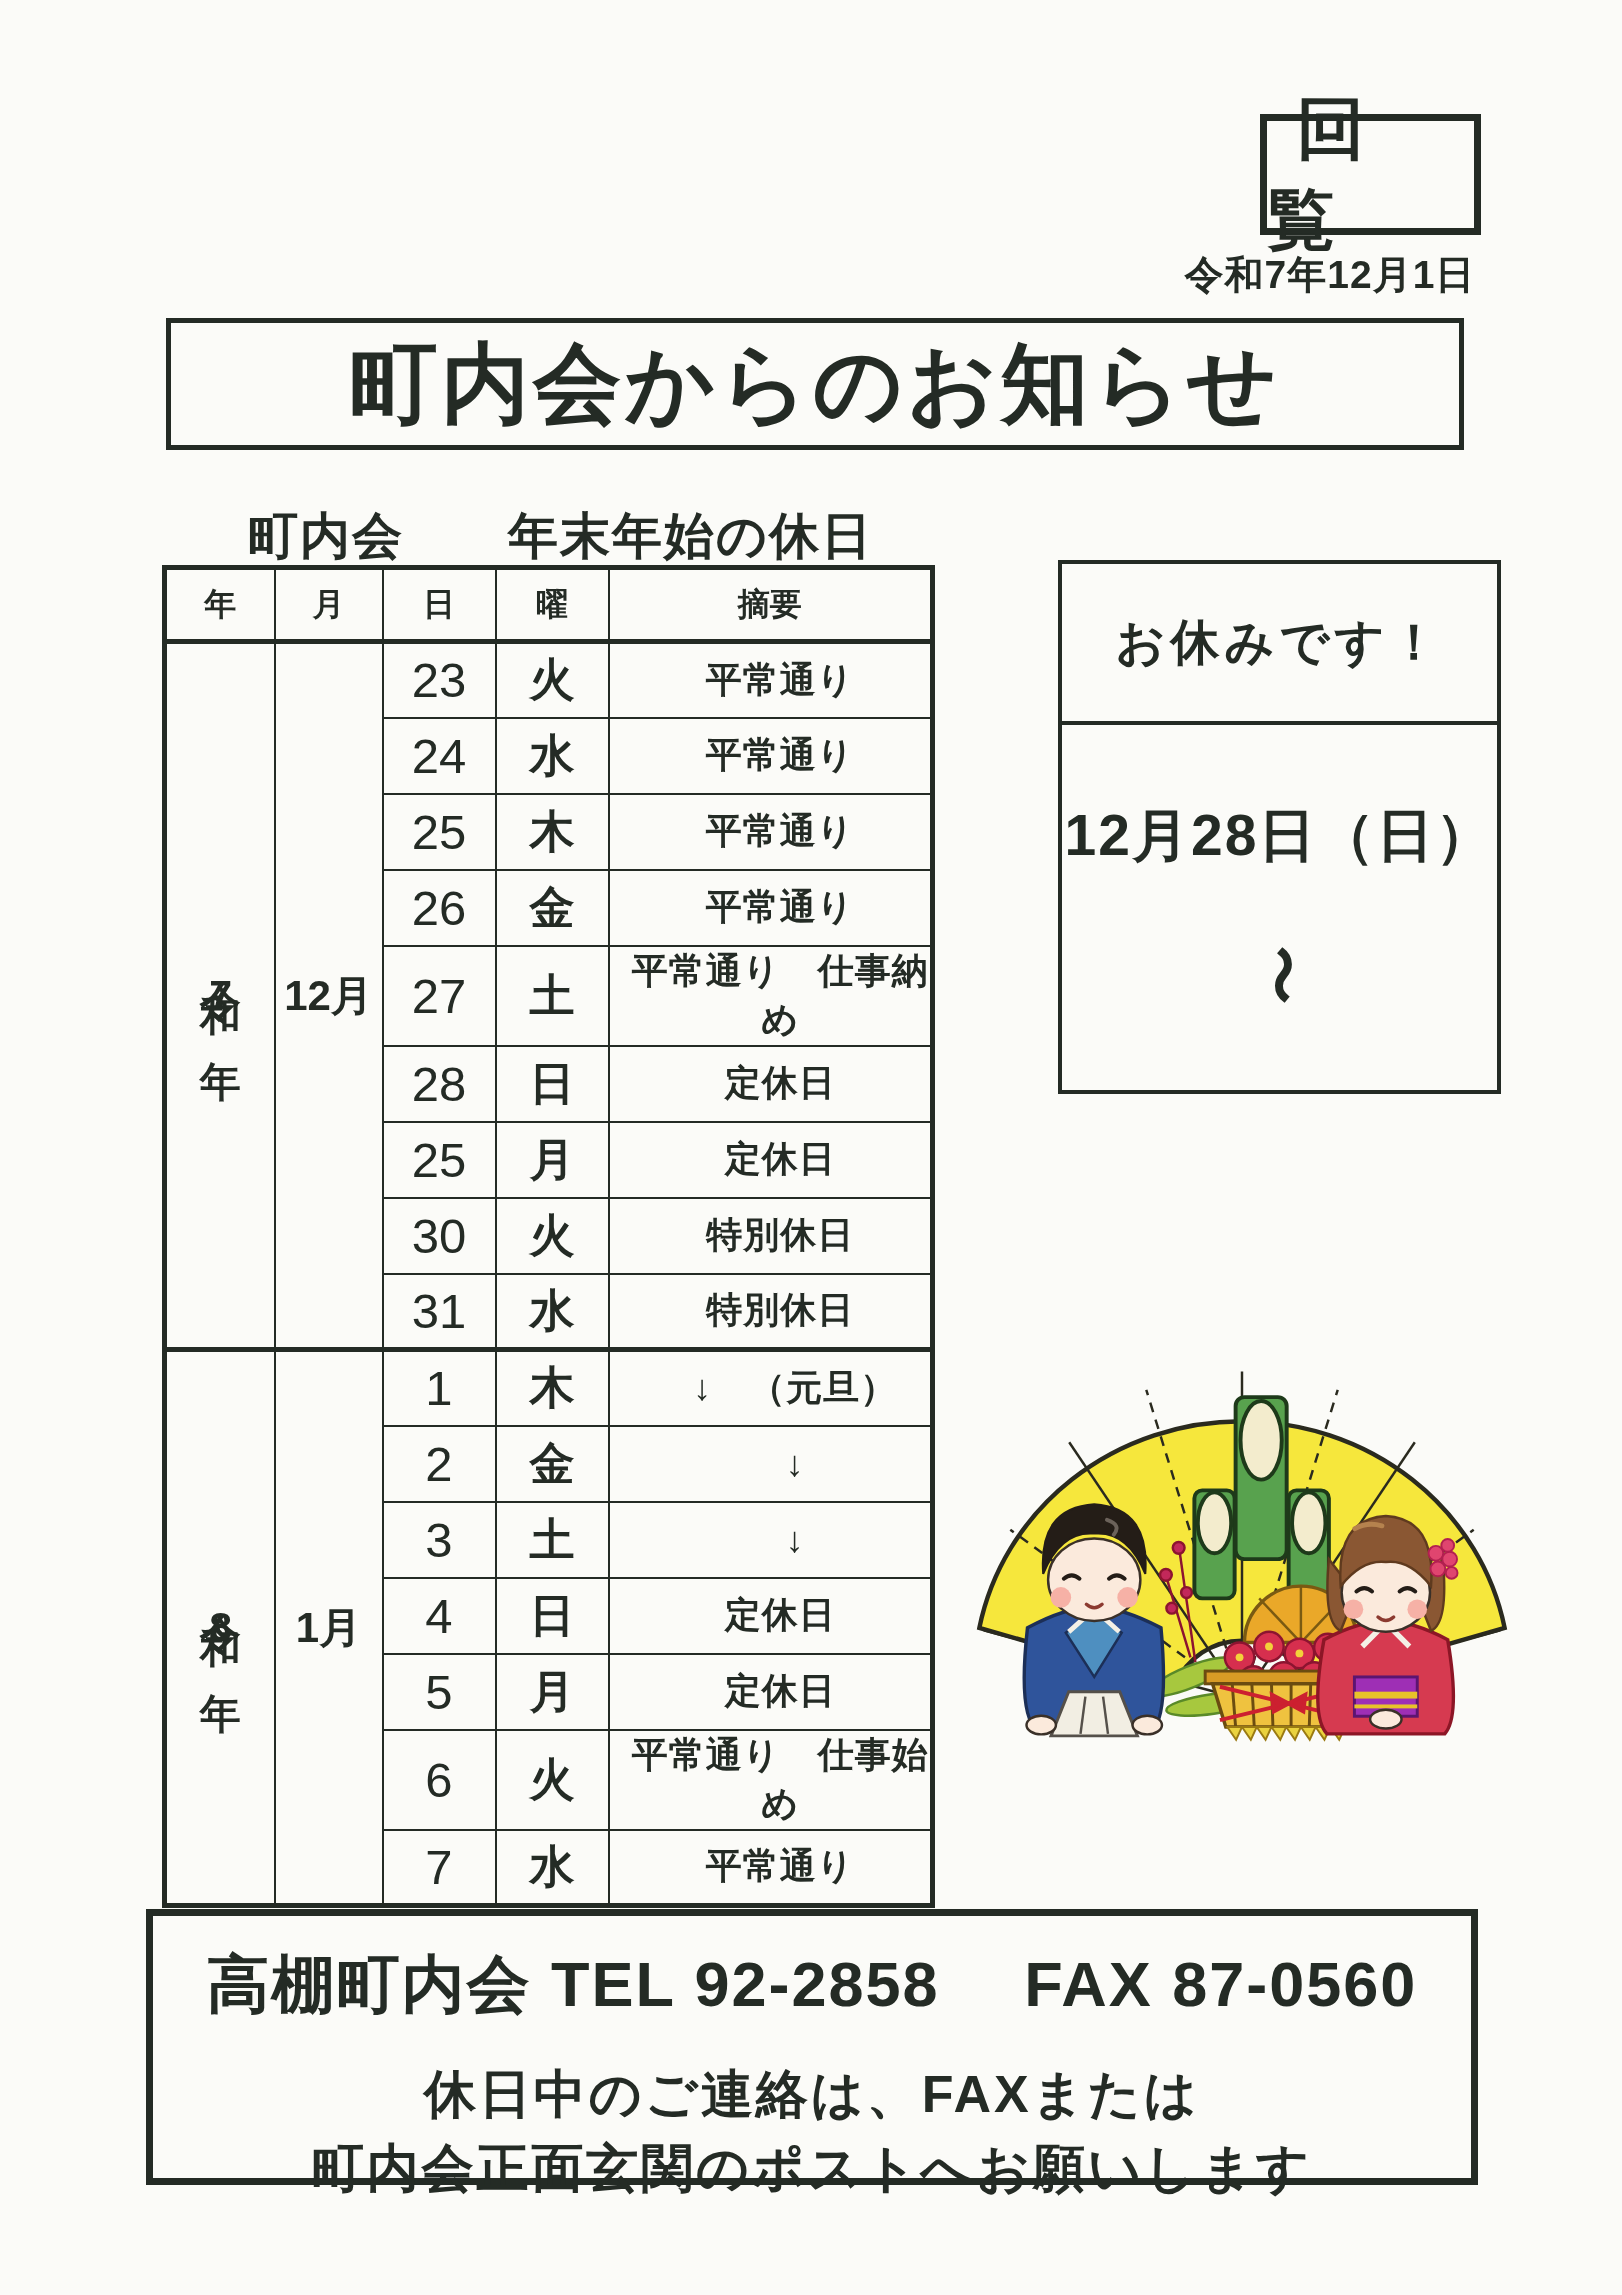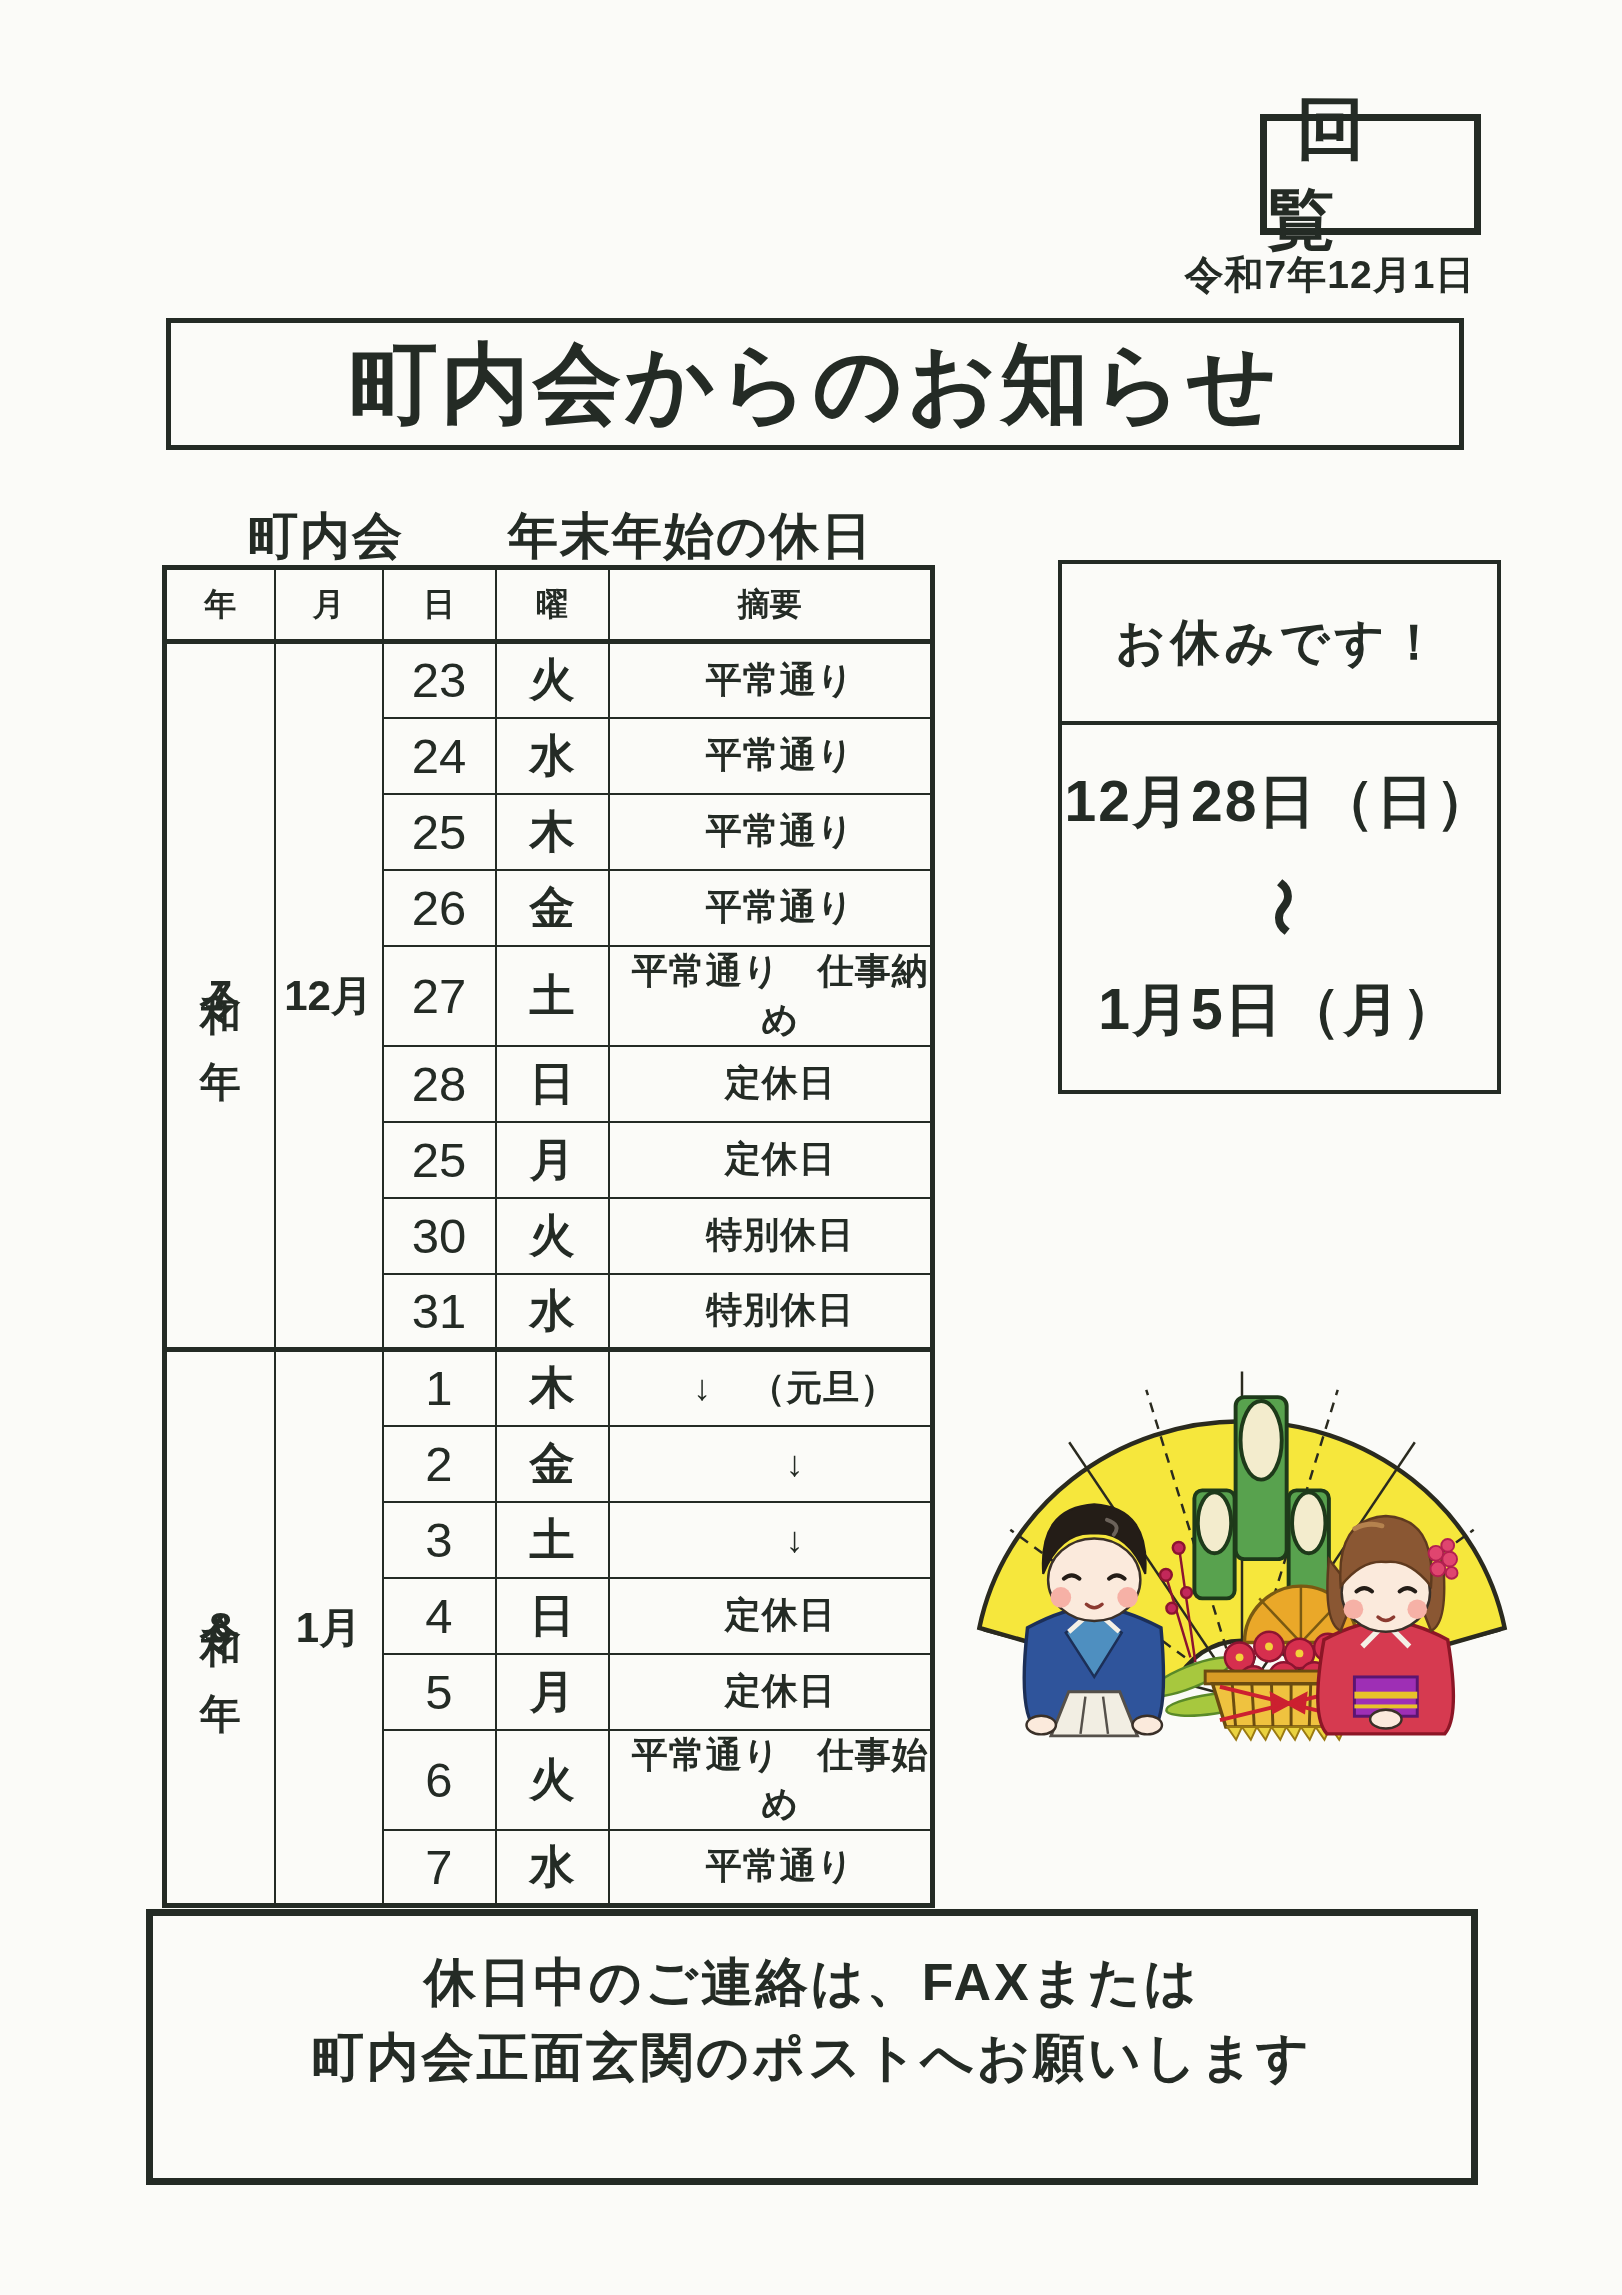--- a/index.html
+++ b/index.html
@@ -233,21 +233,20 @@
         <td class="note-cell">平常通り</td>
       </tr>
     </tbody>
   </table>
 
   <div class="holiday-box">
     <div class="holiday-heading">お休みです！</div>
     <div class="holiday-dates">
       <div class="holiday-from">12月28日（日）</div>
       <div class="holiday-wave">〜</div>
-      <div class="holiday-to">1月5日（月）</div>
     </div>
   </div>
 
   <svg class="illustration" viewBox="0 0 1210 930" xmlns="http://www.w3.org/2000/svg">
 
     <g>
       <path d="M 70 700 A 545 520 0 0 1 1140 700 L 740 815 A 145 140 0 0 0 470 815 Z" fill="#f6e73c" stroke="#2a2a1f" stroke-width="9"></path>
       <g stroke="#2a2a1f" stroke-width="5">
         <line x1="605" y1="845" x2="79" y2="705"></line>
         <line x1="605" y1="845" x2="133" y2="500" stroke-dasharray="20 16"></line>
@@ -383,18 +382,19 @@
       </g>
       <circle cx="832" cy="662" r="20" fill="#f6b1a6"></circle>
       <circle cx="962" cy="662" r="20" fill="#f6b1a6"></circle>
       <path d="M 838 626 Q 854 612 870 626" fill="none" stroke="#241d17" stroke-width="8" stroke-linecap="round"></path>
       <path d="M 926 626 Q 942 612 958 626" fill="none" stroke="#241d17" stroke-width="8" stroke-linecap="round"></path>
       <path d="M 882 678 Q 898 692 914 678" fill="none" stroke="#8c3a30" stroke-width="7" stroke-linecap="round"></path>
     </g>
   </svg>
 
   <div class="contact-box">
+    <div class="contact-line1">高棚町内会 TEL 92-2858　 FAX 87-0560</div>
     <div class="contact-line2">休日中のご連絡は、FAXまたは</div>
     <div class="contact-line3">町内会正面玄関のポストへお願いします</div>
   </div>
 
 </div>
 
 
 </body></html>

